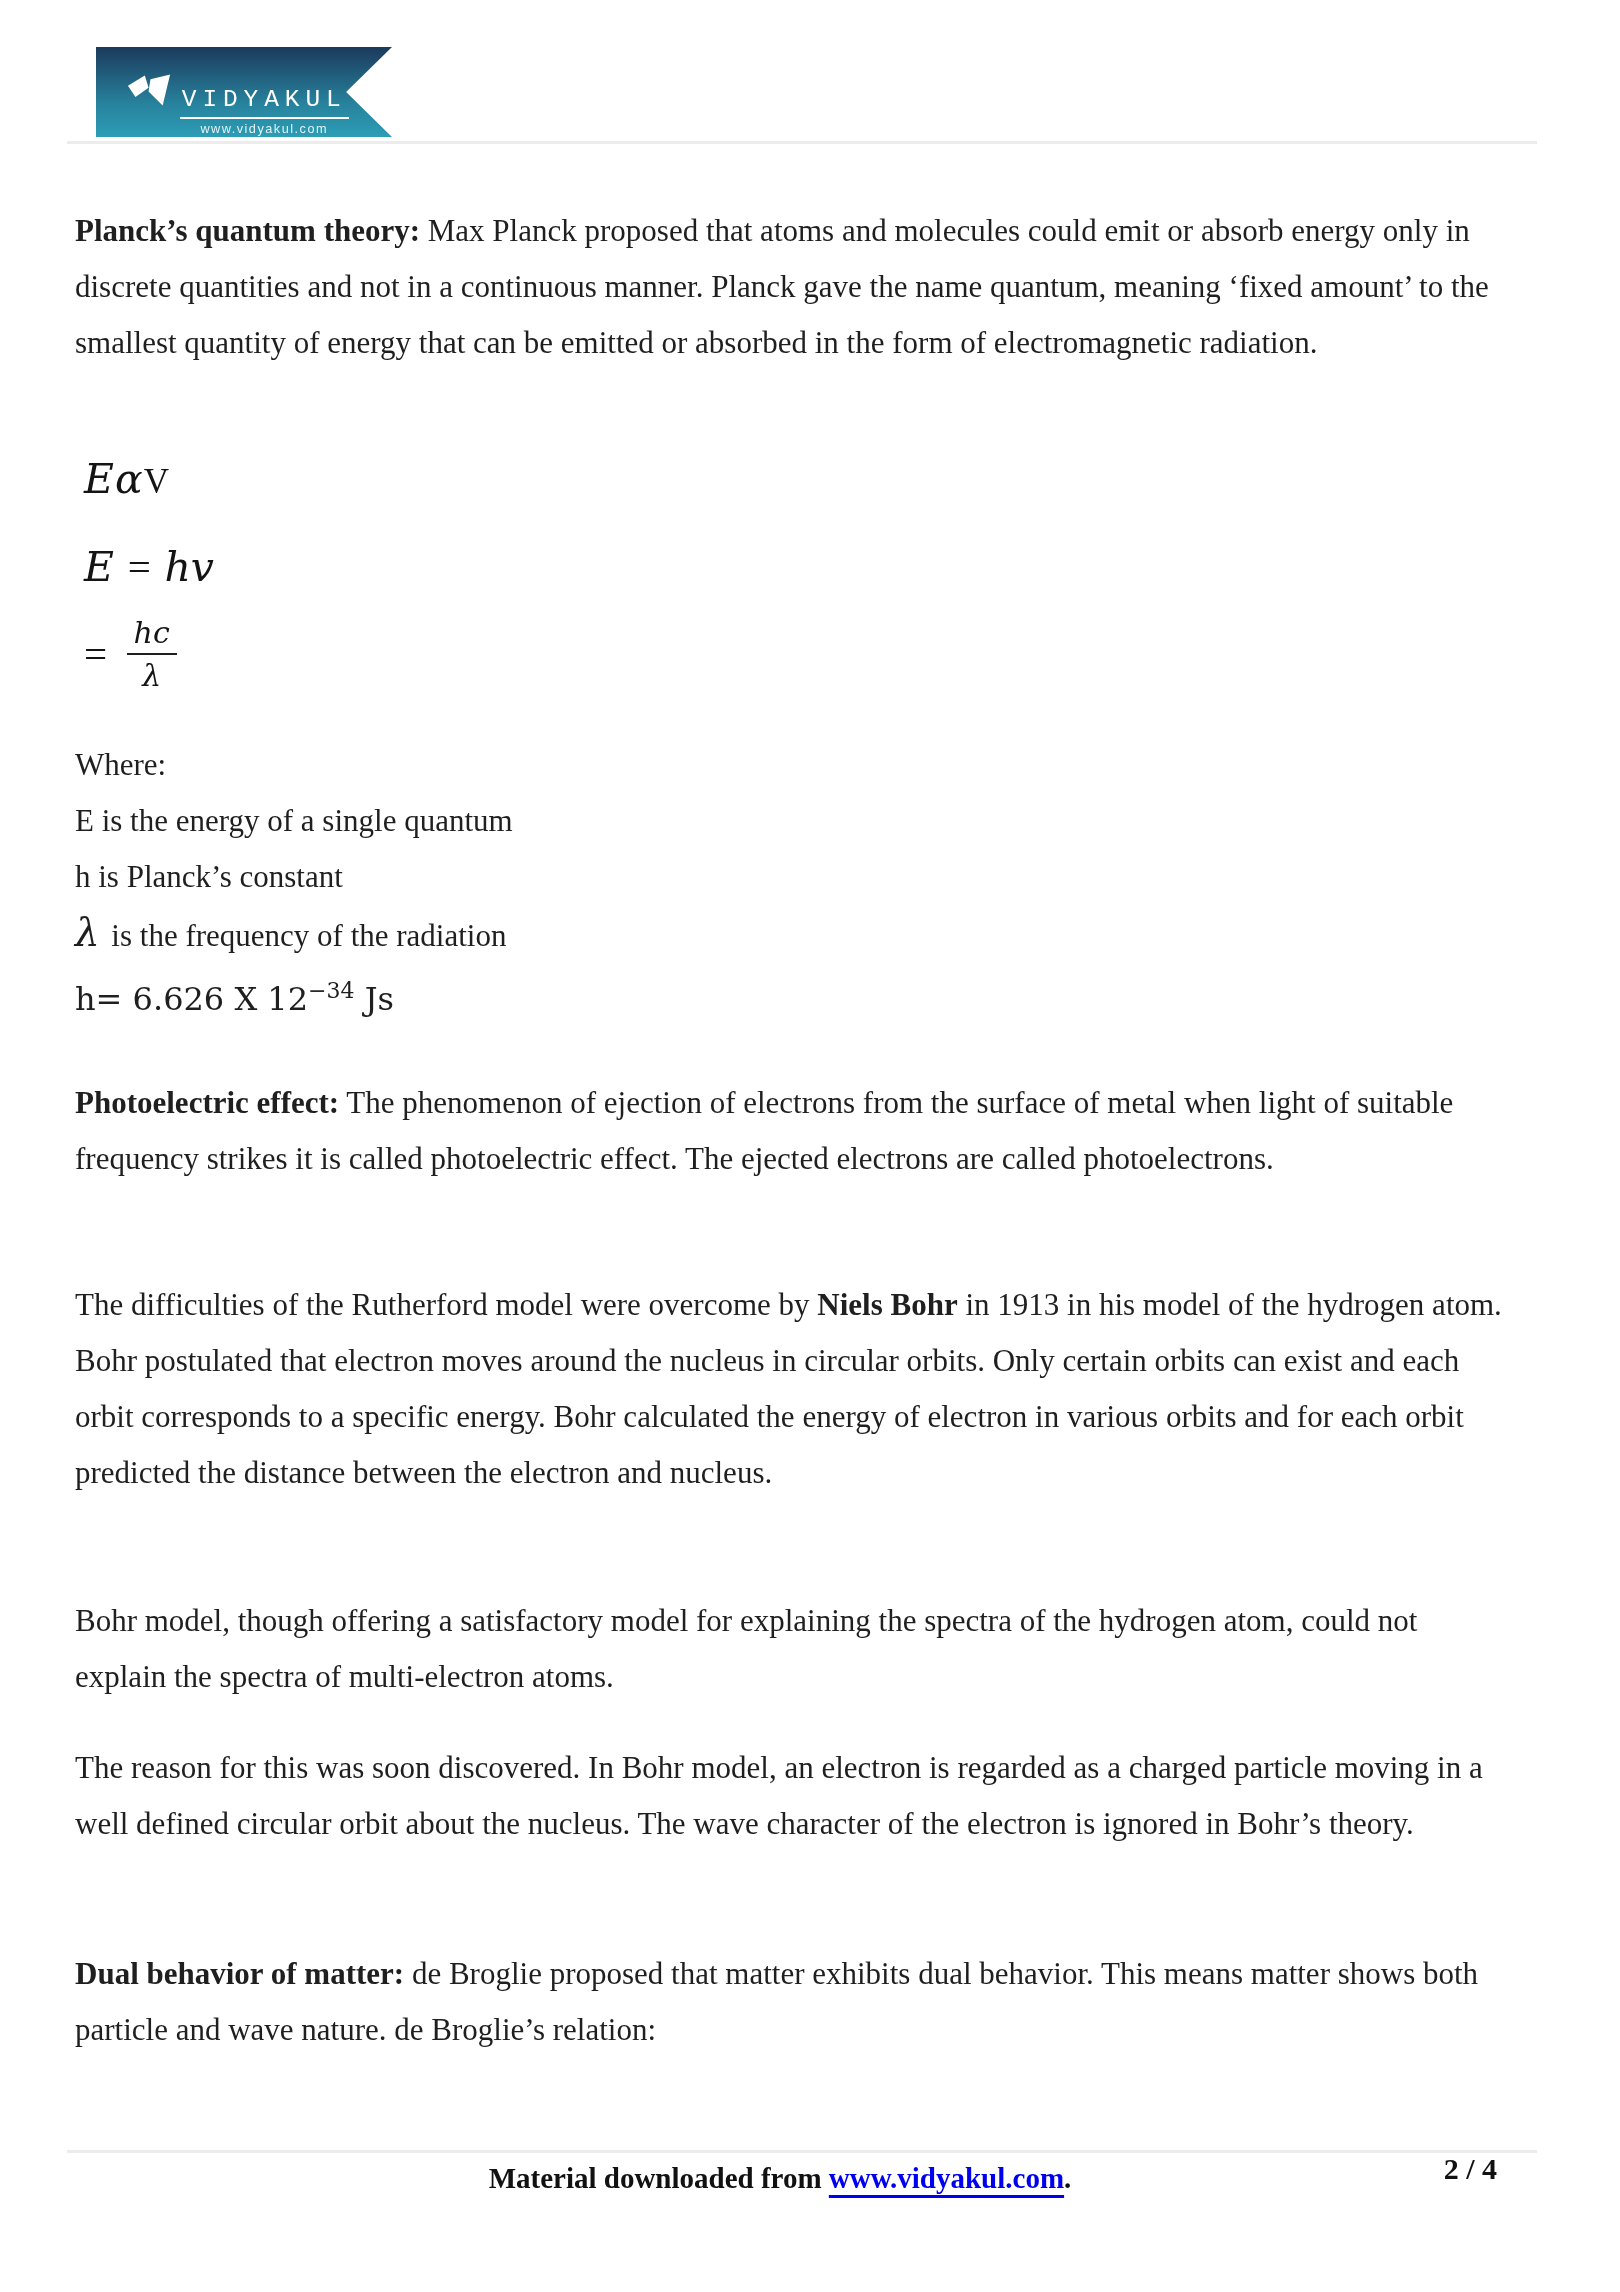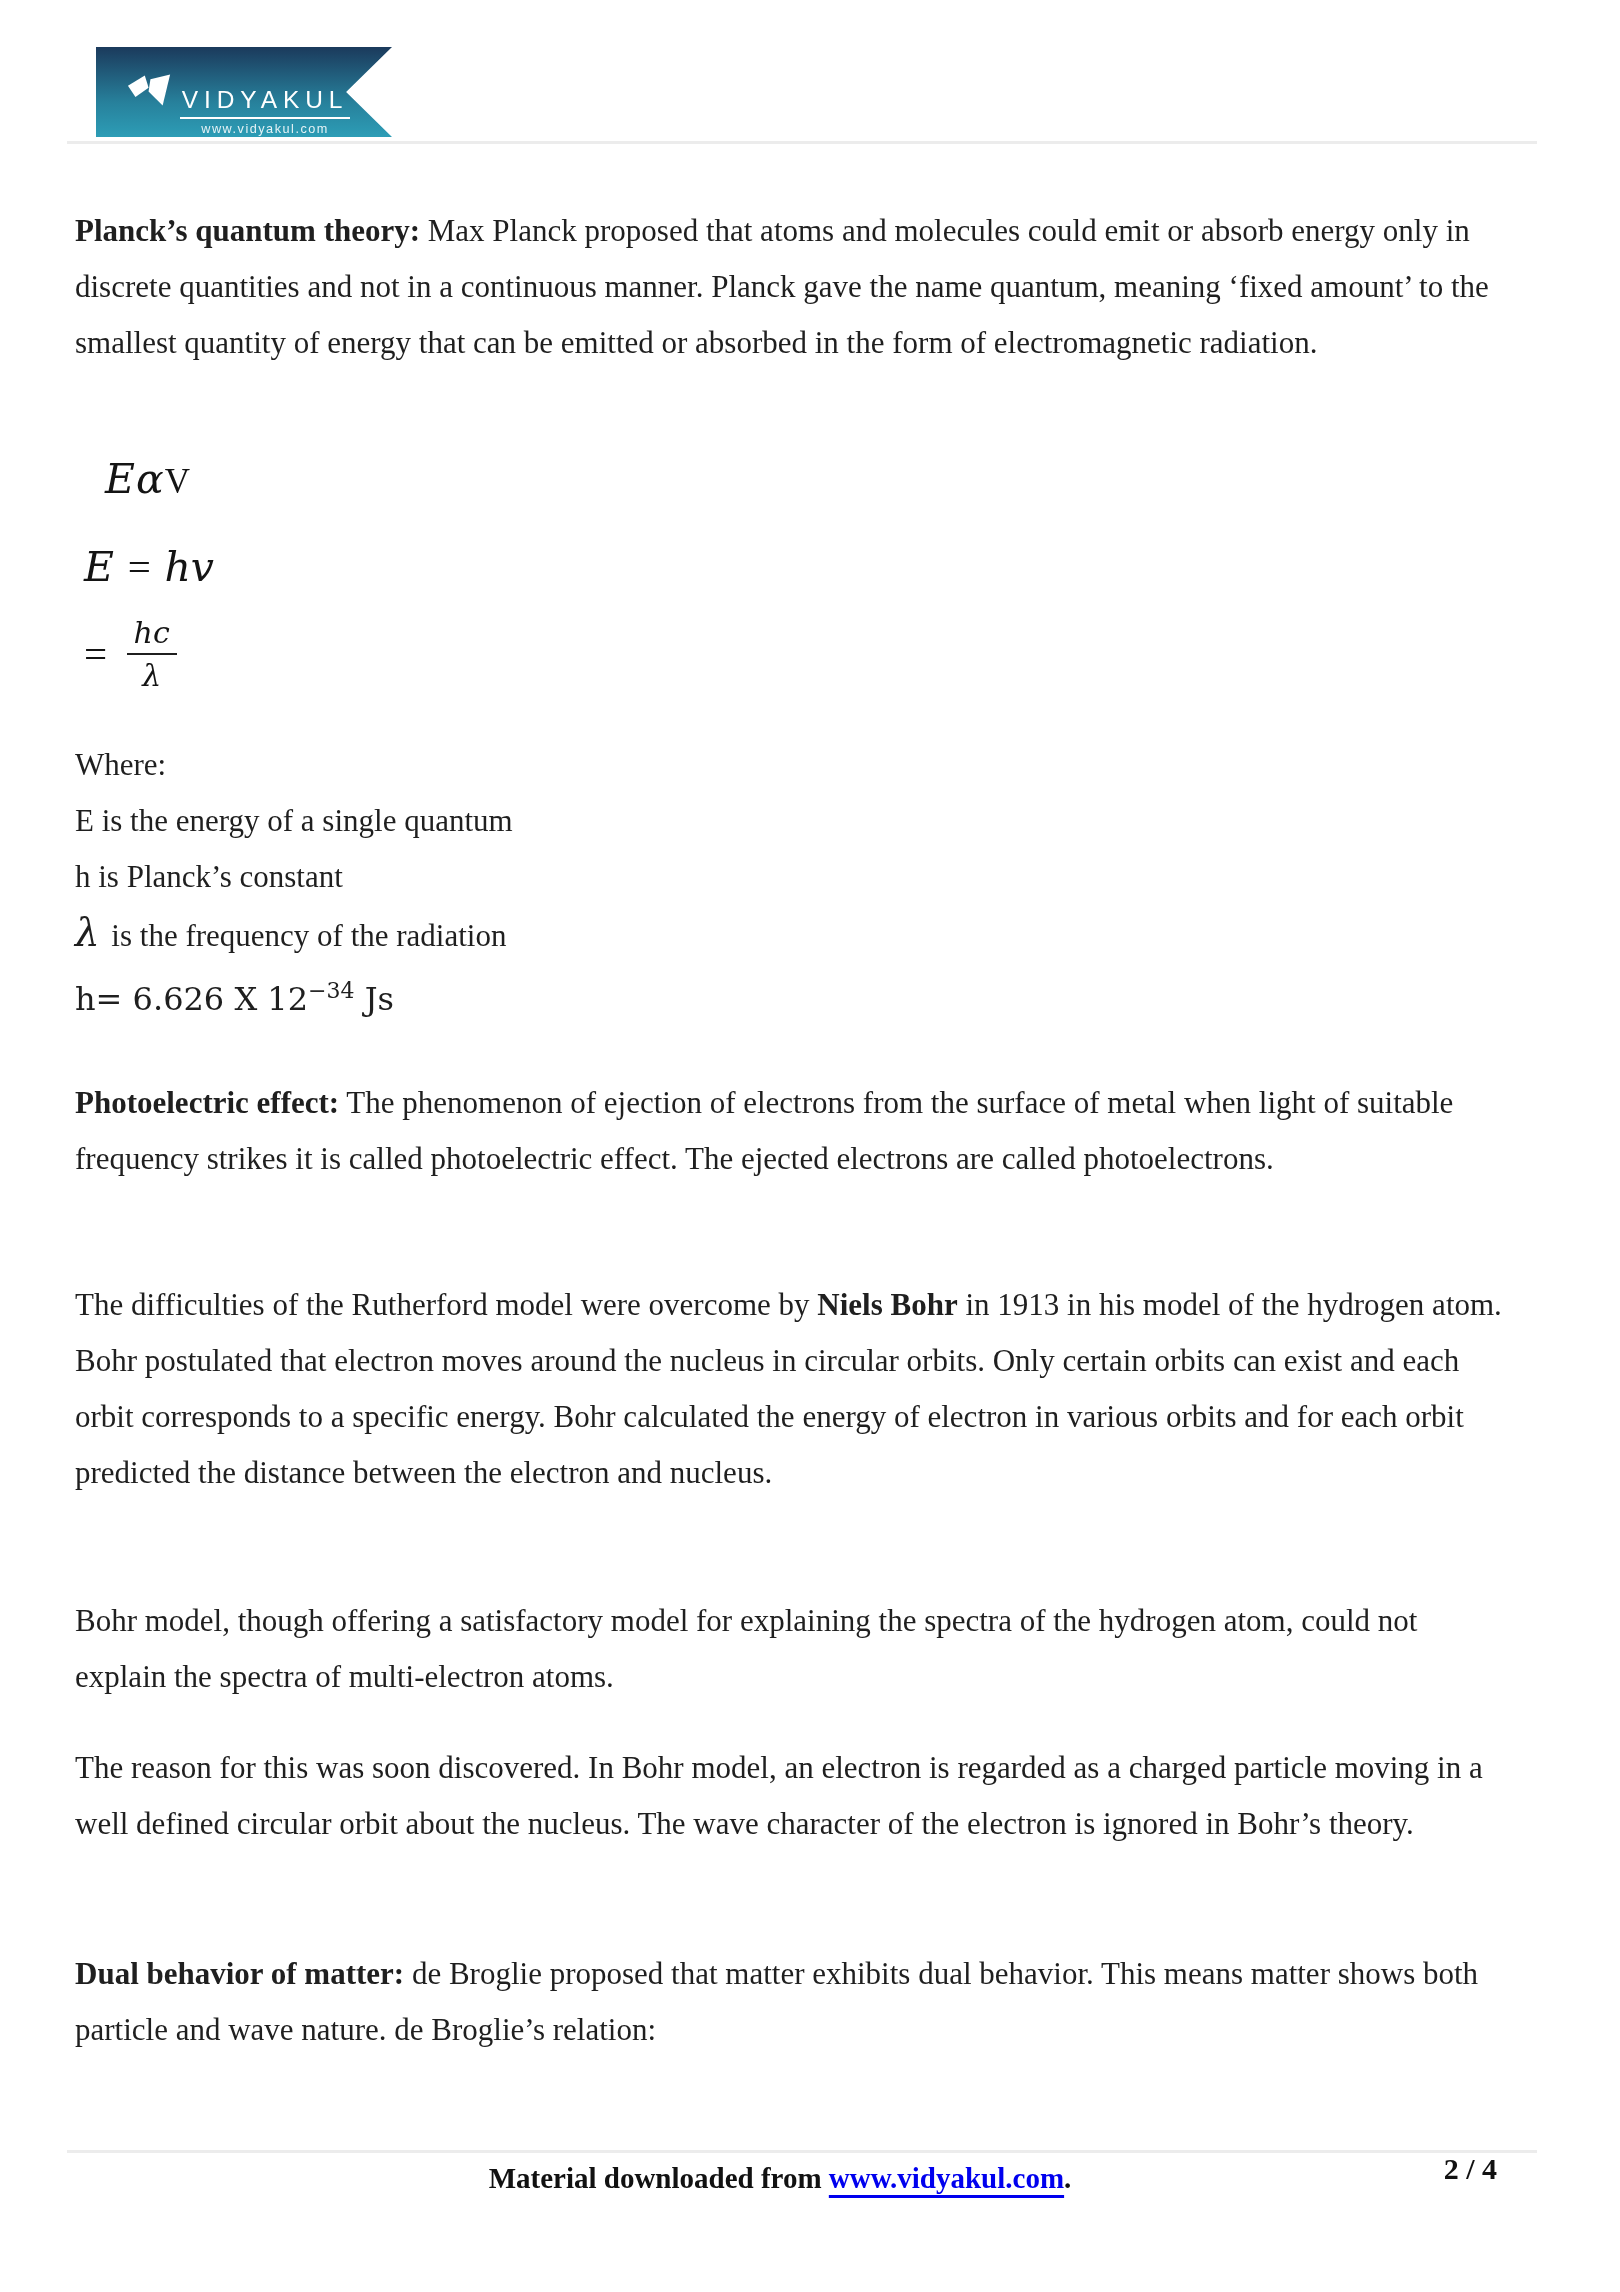--- a/index.html
+++ b/index.html
@@ -20,21 +20,21 @@
     width: 296px; height: 90px;
     background: linear-gradient(180deg, #1b3a5c 0%, #27819c 62%, #2d9db6 100%);
     clip-path: polygon(0 0, 100% 0, 84.5% 50%, 100% 100%, 0 100%);
     display: flex;
     align-items: center;
     padding-left: 31px;
   }
   .logo-mark { width: 45px; height: 35px; flex: 0 0 auto; margin-right: 7.8px; margin-top: -3.9px; }
   .brand-col { display: flex; flex-direction: column; align-items: center; }
   .brand-name {
-    font-family: Liberation Sans, sans-serif;
+    font-family: Liberation Mono, monospace;
     color: #ffffff; font-size: 24.5px; letter-spacing: 5.9px;
     line-height: 1; padding: 2px 2px 4.9px 2px;
     border-bottom: 2px solid #ffffff; white-space: nowrap; margin-top: 38px;
   }
   .brand-site {
     font-family: "Liberation Sans", sans-serif;
     color: rgba(255,255,255,0.88); font-size: 12.7px;
     letter-spacing: 1.5px; margin-top: 2.9px; white-space: nowrap;
   }
 
@@ -53,21 +53,21 @@
   #p-planck  { top: 203px; }
   #p-photo   { top: 1075px; }
   #p-ruth    { top: 1277px; }
   #p-bohr    { top: 1593px; }
   #p-reason  { top: 1740px; }
   #p-dual    { top: 1946px; }
 
   
   .mi { font-family: "DejaVu Serif", serif; font-style: italic; }
   .formula { position: absolute; left: 84px; font-size: 41px; color: #141414; }
-  #f1 { top: 455px; letter-spacing: 1px; margin-left: 21px; }
+  #f1 { top: 455px; letter-spacing: 1px; }
   #f1 .up { font-size: 35px; }
   #f2 { top: 543px; }
   #f2 .eq { margin: 0 13.7px; }
   #f3 { top: 616px; display: flex; align-items: center; }
   #f3 .eq { font-size: 41px; margin-right: 19.6px; }
   .frac {
     display: inline-flex; flex-direction: column; align-items: center;
     font-size: 30px; line-height: 1.1;
   }
   .frac-num { padding: 0 6.9px 3.9px 6.9px; border-bottom: 2.9px solid #1f1f1f; }

